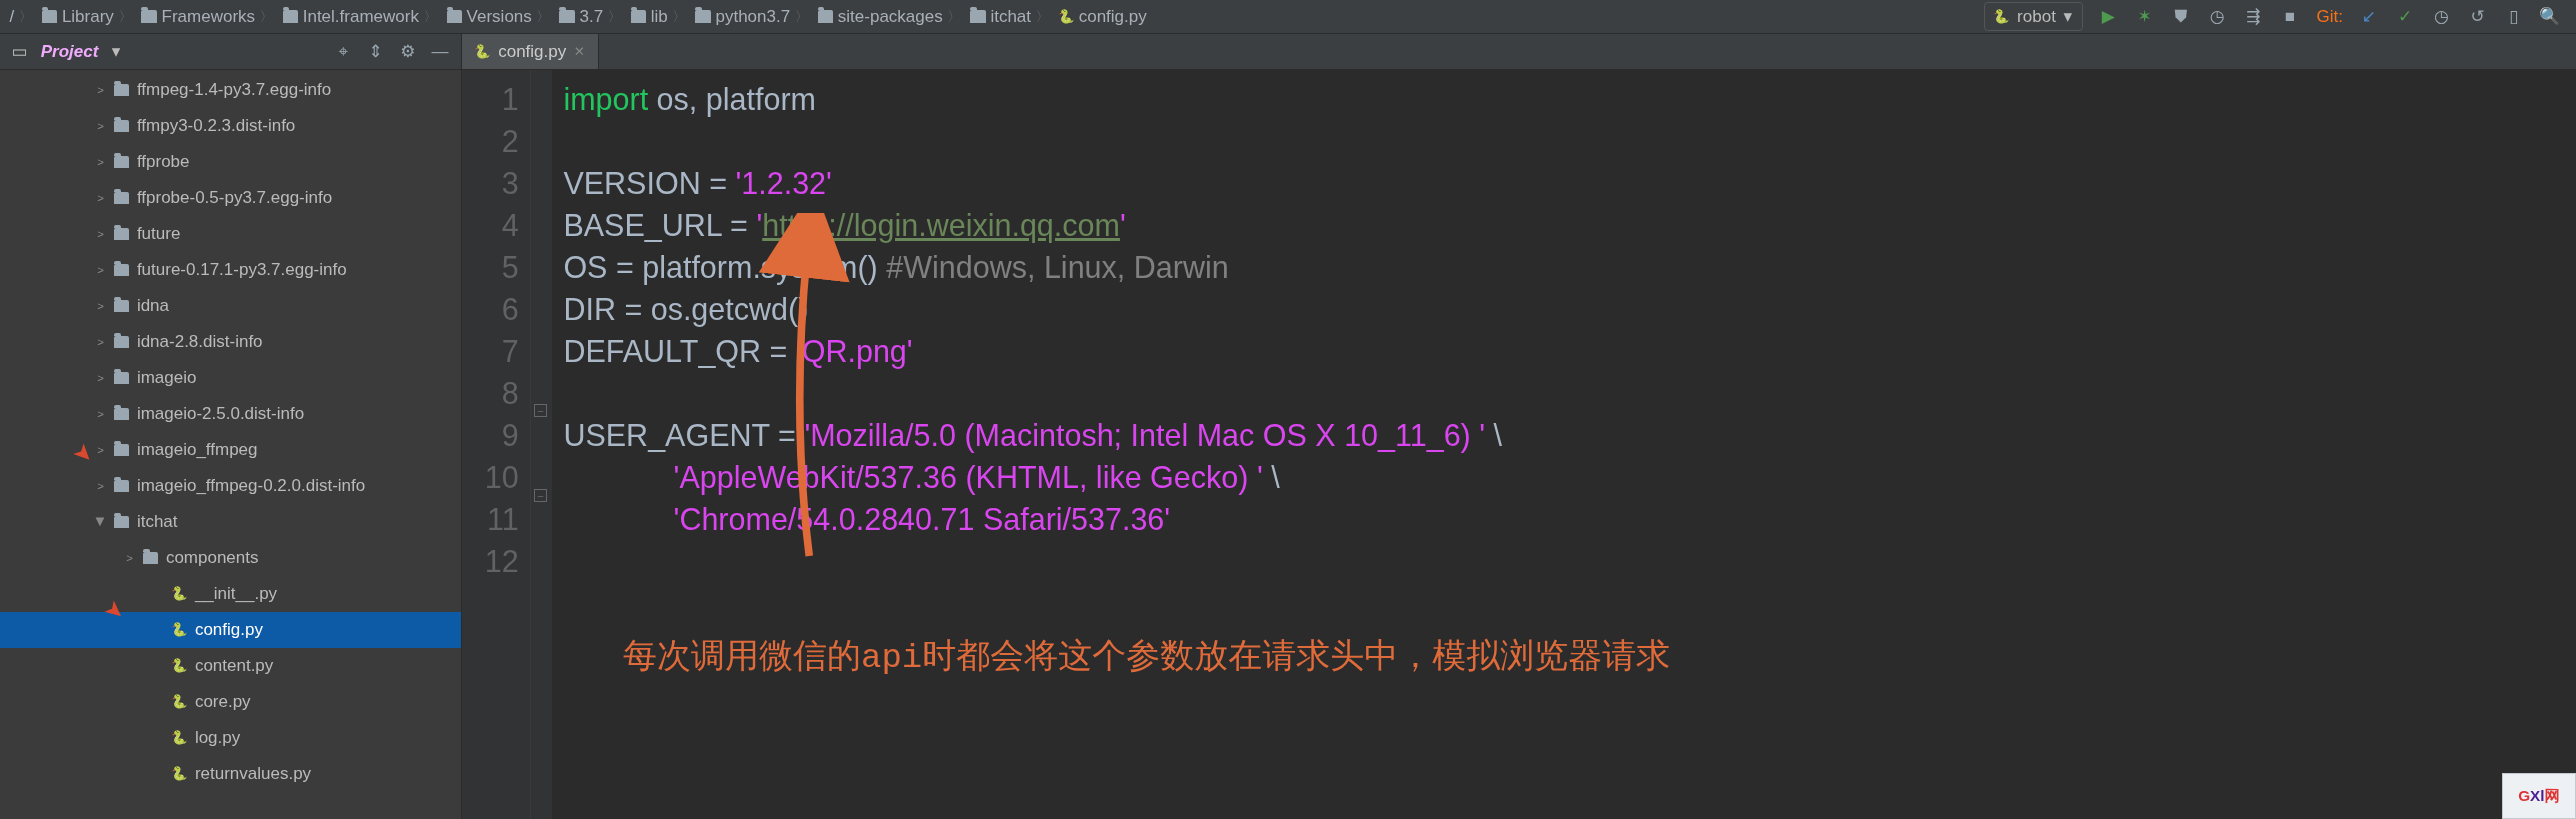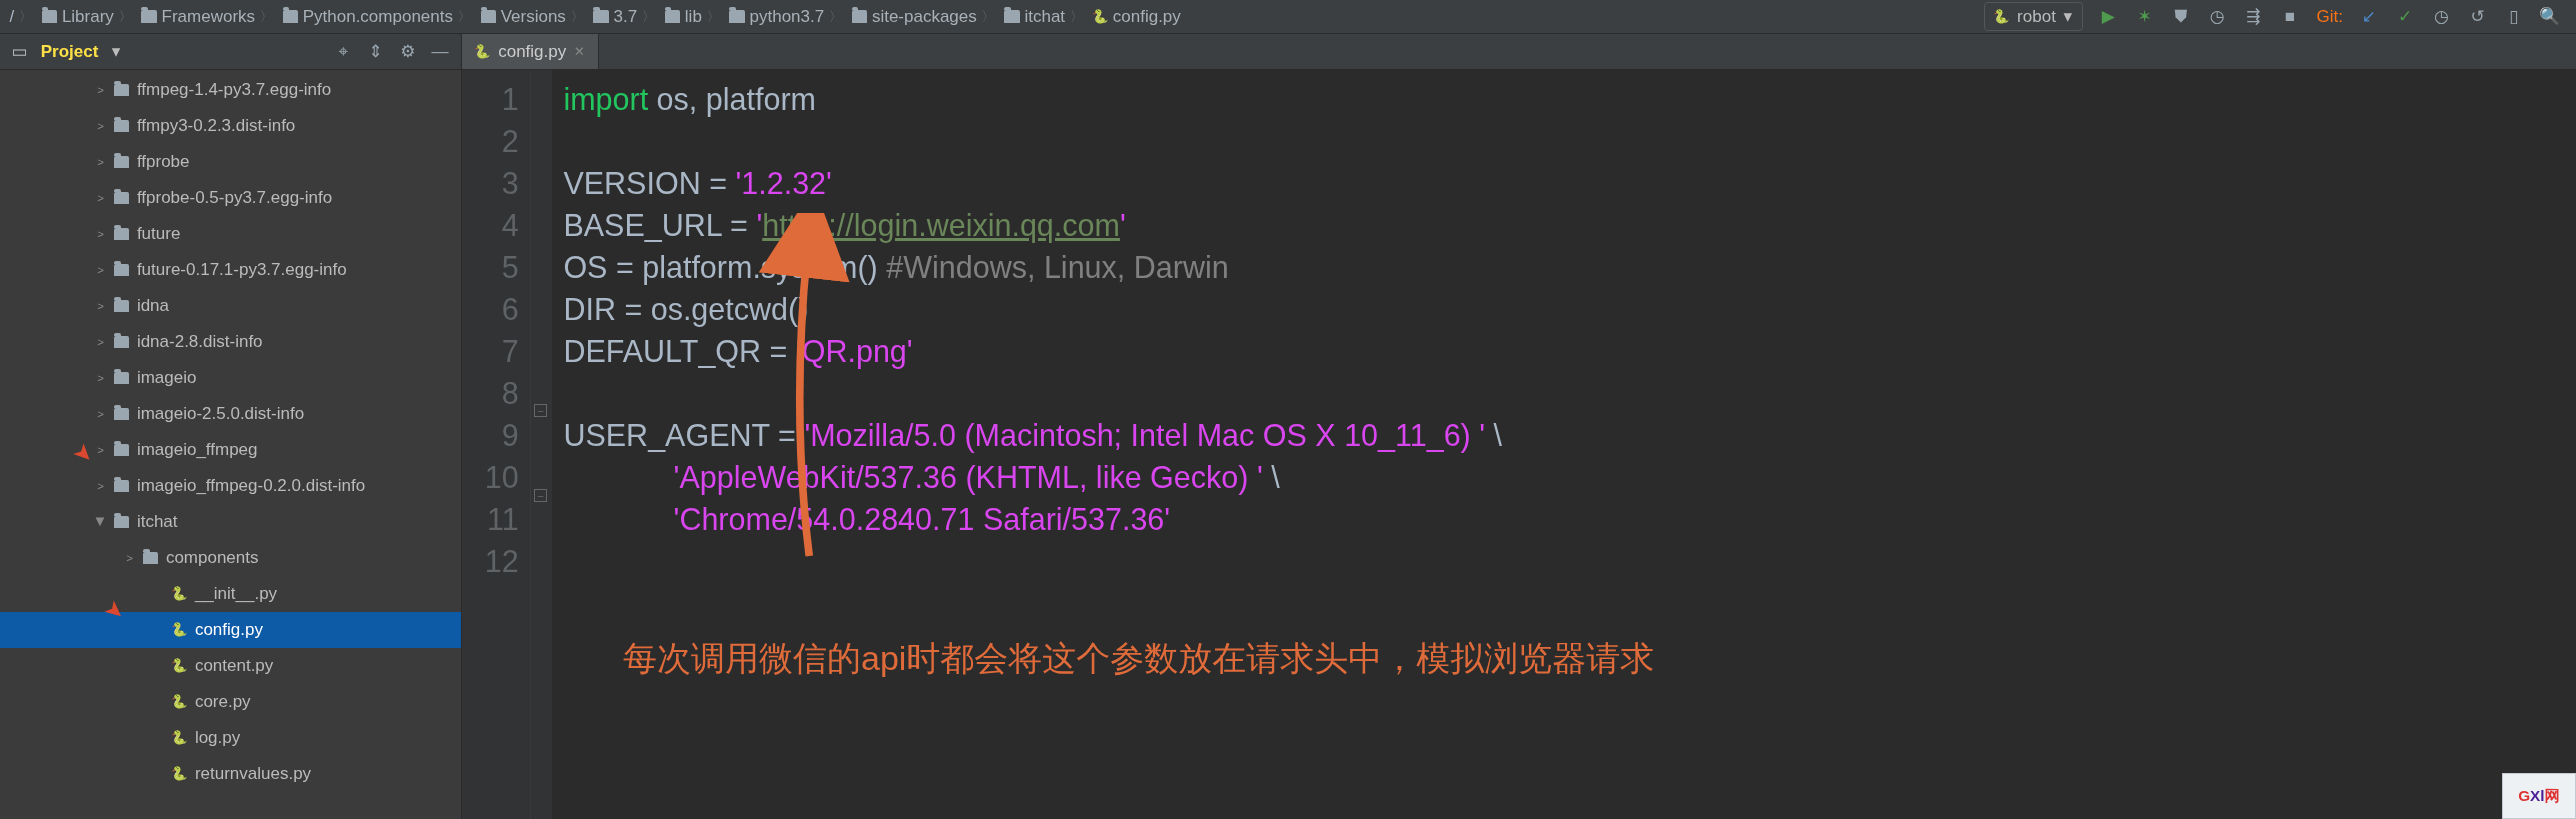--- a/index.html
+++ b/index.html
@@ -19,21 +19,21 @@
 .tb-icon { display: inline-flex; align-items: center; justify-content: center; width: 21px; height: 21px; color: #9aa7b0; }
 .tb-run { color: #4e9a4e; }
 .tb-bug { color: #4e9a4e; }
 .git-label { color: #f97316; margin-left: 1px; }
 .git-in { color: #4a88c7; }
 .git-out { color: #4e9a4e; }
 
 
 .row2 { display: flex; height: 36px; background: #3c3f41; border-bottom: 1px solid #2b2b2b; }
 .projbar { display: flex; align-items: center; width: 462px; padding: 0 11.4px; gap: 13.3px; border-right: 1px solid #2b2b2b; }
-.projbar .title { color: #fde047; font-weight: bold; }
+.projbar .title { color: #f0abfc; font-weight: bold; font-style: italic; }
 .projbar .spacer { flex: 1; }
 .projbar .pb-ic { color: #9aa7b0; width: 19px; height: 19px; display: inline-flex; align-items: center; justify-content: center; }
 .tabrow { display: flex; align-items: stretch; flex: 1; background: #3c3f41; }
 .tab { display: flex; align-items: center; gap: 7.6px; padding: 0 13.3px; background: #4e5254; color: #ccc; border-right: 1px solid #2b2b2b; }
 .tab .close { color: #888; font-size: 13.3px; }
 
 
 .main { display: flex; flex: 1; overflow: hidden; }
 .tree { width: 462px; background: #3b3b3b; color: #bbb; overflow: hidden; border-right: 1px solid #2b2b2b; padding-top: 1.9px; }
 .tnode { display: flex; align-items: center; height: 36px; gap: 7.6px; padding-left: 0; white-space: nowrap; }
@@ -52,21 +52,21 @@
 .fold { position: absolute; left: 2.9px; width: 13.3px; height: 13.3px; border: 1px solid #666; color: #666; font-size: 11.4px; display: flex; align-items: center; justify-content: center; }
 .code { flex: 1; padding: 7.6px 0 0 11.4px; line-height: 42px; position: relative; }
 .kw { color: #22c55e; }
 .str { color: #d946ef; }
 .com { color: #808080; text-align: center; }
 .url { color: #6a8759; text-decoration: underline; text-decoration-color: #6a8759; }
 .txt { color: #a9b7c6; }
 
 
 .arrow-anno { position: absolute; left: 200px; top: 143px; pointer-events: none; }
-.anno-text { position: absolute; left: 71px; top: 567px; color: #e06b3a; font-size: 34px; font-family: Liberation Sans, sans-serif; }
+.anno-text { position: absolute; left: 71px; top: 567px; color: #e06b3a; font-size: 34px; font-family: Liberation Mono, monospace; }
 .red-caret { position: absolute; color: #d9482f; font-size: 23px; }
 .red-caret.c1 { left: 74px; top: 440px; transform: rotate(45deg); }
 .red-caret.c2 { left: 105px; top: 597px; transform: rotate(40deg); }
 
 
 .wm { position: absolute; right: 0; bottom: 0; width: 74px; height: 46px; background: #eef1f4; border: 1px solid #c3cad1; display: flex; align-items: center; justify-content: center; font-size: 15.3px; color: #2a6fbb; font-weight: bold; }
 .wm span { color: #d33; }
 </style>
 </head>
 <body>
@@ -84,21 +84,21 @@
           <span>Library</span>
           <span class="chev">〉</span>
         </span>
       <span class="crumb">
           <span class="folder-ic"></span>
           <span>Frameworks</span>
           <span class="chev">〉</span>
         </span>
       <span class="crumb">
           <span class="folder-ic"></span>
-          <span>Python.components</span>
+          <span>Intel.framework</span>
           <span class="chev">〉</span>
         </span>
       <span class="crumb">
           <span class="folder-ic"></span>
           <span>Versions</span>
           <span class="chev">〉</span>
         </span>
       <span class="crumb">
           <span class="folder-ic"></span>
           <span>3.7</span>

